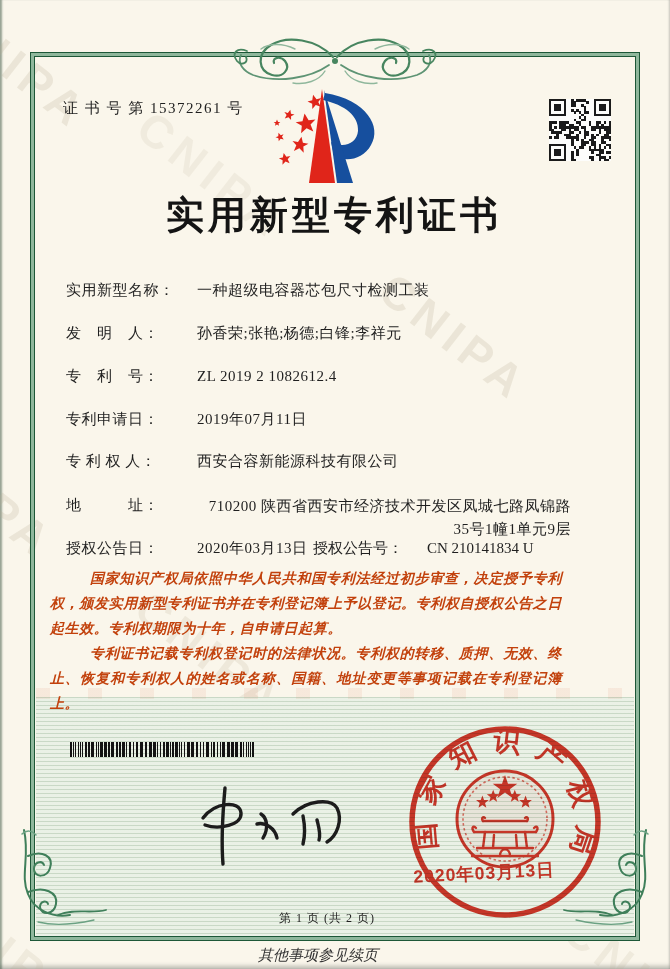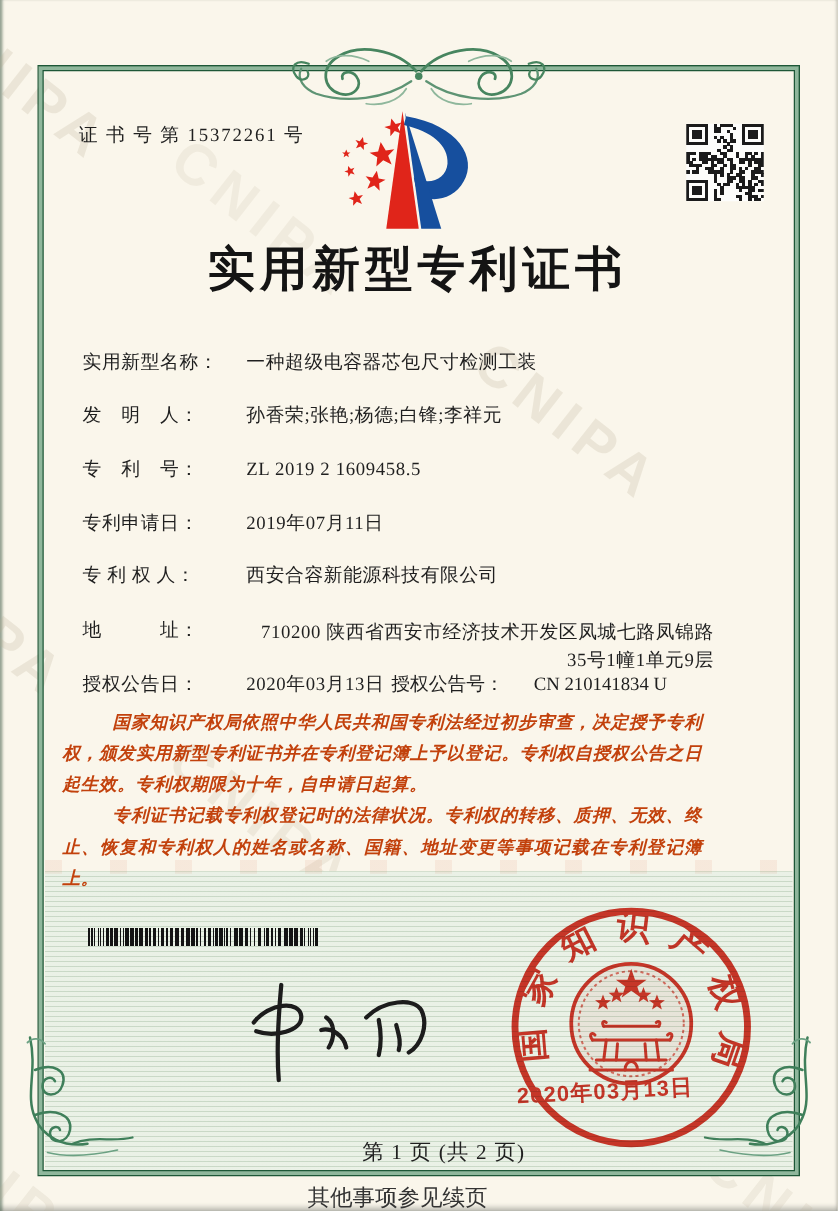--- a/index.html
+++ b/index.html
@@ -46,22 +46,22 @@
     position:absolute;left:50px;top:566px;width:512px;
     font-size:14px;line-height:25px;font-style:italic;letter-spacing:.6px;
     text-align:justify;color:#c2410c;font-weight:bold;
   }
   .legal p{margin:0;text-indent:40px;}
   .signer{
     position:absolute;left:75px;top:804px;
     font-family:"Liberation Sans","DejaVu Sans",sans-serif;
     font-size:15px;font-weight:bold;letter-spacing:2px;line-height:28px;color:#2a2a2a;
   }
-  .page-no{position:absolute;left:30px;top:910px;width:594px;text-align:center;font-size:17px;letter-spacing:1px;margin-left:28px;}
-  .note{position:absolute;left:228px;top:946px;width:180px;text-align:center;font-size:18px;color:#333;}
+  .page-no{position:absolute;left:30px;top:910px;width:594px;text-align:center;font-size:12px;letter-spacing:1px;}
+  .note{position:absolute;left:228px;top:946px;width:180px;text-align:center;font-size:15px;font-style:italic;color:#333;}
   .seal{mix-blend-mode:multiply;}
   svg{display:block;}
 </style>
 </head>
 <body>
 
 <div class="page">
 
   <div class="watermark" style="left:-38px;top:-10px;">CNIPA</div>
   <div class="watermark" style="left:160px;top:100px;opacity:.14;">CNIPA</div>
@@ -330,21 +330,21 @@
   <div class="frow" style="top:280px;">
     <span class="flabel">实用新型名称：</span>
     <span class="fvalue">一种超级电容器芯包尺寸检测工装</span>
   </div>
   <div class="frow" style="top:323px;">
     <span class="flabel">发　明　人：</span>
     <span class="fvalue">孙香荣;张艳;杨德;白锋;李祥元</span>
   </div>
   <div class="frow" style="top:366px;">
     <span class="flabel">专　利　号：</span>
-    <span class="fvalue">ZL 2019 2 1609458.5</span>
+    <span class="fvalue">ZL 2019 2 1082612.4</span>
   </div>
   <div class="frow" style="top:409px;">
     <span class="flabel">专利申请日：</span>
     <span class="fvalue">2019年07月11日</span>
   </div>
   <div class="frow" style="top:451px;">
     <span class="flabel">专 利 权 人：</span>
     <span class="fvalue">西安合容新能源科技有限公司</span>
   </div>
   <div class="frow" style="top:495px;">

